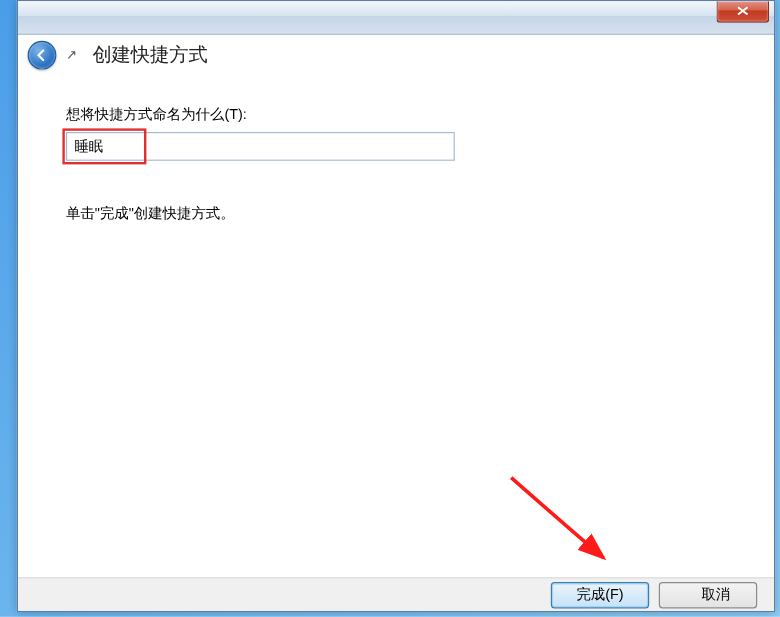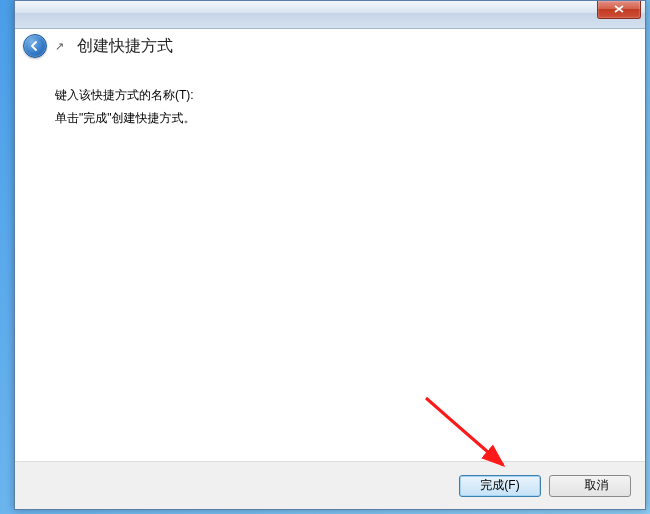--- a/index.html
+++ b/index.html
@@ -116,21 +116,21 @@
   }
   .hint {
     font-size: 12px;
     color: #000;
   }
   .footer {
     position: absolute;
     left: 0;
     right: 0;
     bottom: 0;
-    height: 48px;
+    height: 28px;
     background: #f0f0f0;
     border-top: 1px solid #dcdcdc;
     display: flex;
     align-items: center;
     justify-content: flex-end;
     padding: 0 14px;
     gap: 8px;
   }
   .btn {
     min-width: 82px;
@@ -176,21 +176,25 @@
       <svg width="12" height="12" viewBox="0 0 12 12">
         <path d="M7 2 L3 6 L7 10" stroke="#fff" stroke-width="1.8" fill="none" stroke-linecap="round" stroke-linejoin="round"></path>
       </svg>
     </div>
     <span class="header-icon">↗</span>
     <span class="header-title">创建快捷方式</span>
   </div>
 
   <div class="content">
 
-    <div class="label">键入该快捷方式的名称(T):</div>
+    <div class="label">想将快捷方式命名为什么(T):</div>
+    <div class="input-wrap">
+      <input type="text" class="text-input" value="睡眠" style="">
+      <div class="highlight-box"></div>
+    </div>
 
     <div class="hint">单击"完成"创建快捷方式。</div>
   </div>
 
   <div class="footer">
     <button class="btn btn-primary">完成(F)</button>
     <button class="btn btn-default">取消</button>
   </div>
 
 </div>

